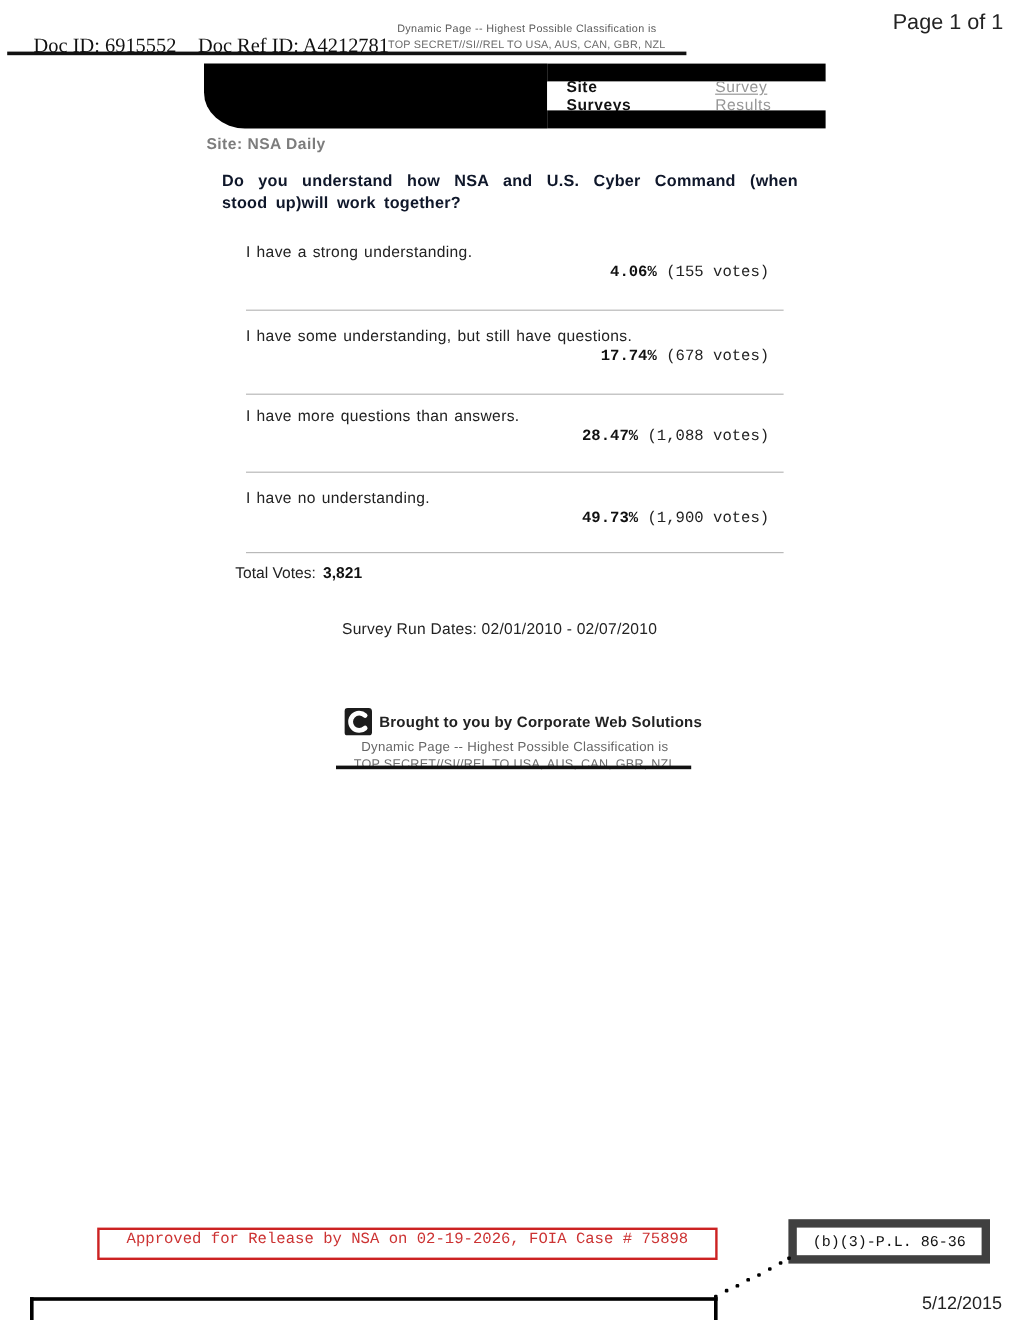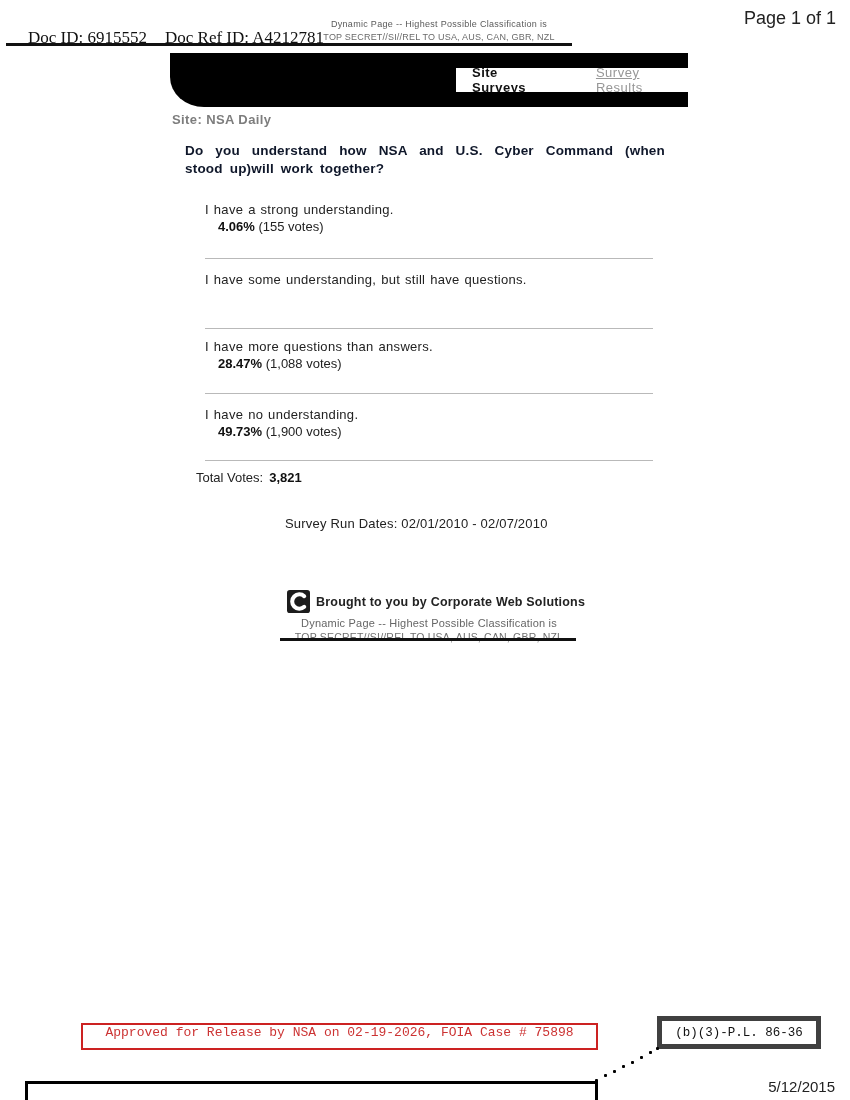--- a/index.html
+++ b/index.html
@@ -31,41 +31,41 @@
                   display:flex;align-items:center;}
   .nav-current{font-weight:bold;font-size:13px;color:#111;margin-left:16px;letter-spacing:.5px;}
   .nav-link{font-size:13px;color:#979797;margin-left:42px;text-decoration:underline;letter-spacing:.5px;}
 
   
   .site-label{position:absolute;left:172px;top:112px;font-size:13px;font-weight:bold;color:#7d7d7d;letter-spacing:.4px;}
   .question{position:absolute;left:185px;top:142px;width:480px;font-size:13.5px;font-weight:bold;color:#0f172a;
             line-height:1.35;text-align:justify;word-spacing:3px;letter-spacing:.2px;}
 
   .option-label{position:absolute;left:205px;font-size:13px;color:#222;letter-spacing:.3px;word-spacing:1px;}
-  .option-votes{position:absolute;left:218px;width:448px;font-size:13px;color:#222;}
+  .option-votes{position:absolute;left:193px;width:448px;text-align:right;font-size:13px;color:#222;font-family:Liberation Mono, monospace;}
   .option-votes b{font-weight:bold;color:#111;}
   .divider{position:absolute;left:205px;width:448px;border-top:1px solid #b9b9b9;height:0;}
 
   .total-votes{position:absolute;left:196px;top:470px;font-size:13px;color:#222;}
   .total-votes b{font-weight:bold;margin-left:6px;color:#111;}
   .run-dates{position:absolute;left:285px;top:516px;font-size:13px;color:#222;letter-spacing:.2px;}
 
   
   .credit-icon{position:absolute;left:287px;top:590px;width:23px;height:23px;}
   .credit-text{position:absolute;left:316px;top:595px;font-size:12.5px;font-weight:bold;color:#222;letter-spacing:.2px;}
   .clsf-foot{position:absolute;left:283px;top:617px;width:292px;text-align:center;}
   .clsf-foot .f1{font-size:11px;color:#666;letter-spacing:.2px;white-space:nowrap;}
   .clsf-foot .f2{font-size:10.5px;color:#6f6f6f;letter-spacing:.2px;white-space:nowrap;margin-top:2px;}
   .strike.foot{left:280px;top:638px;width:296px;height:3px;}
 
   
   .approval-box{position:absolute;left:81px;top:1023px;width:513px;height:23px;border:2px solid #cc2222;
                 display:flex;align-items:flex-start;justify-content:center;}
   .approval-text{font-family:"Liberation Mono",monospace;font-size:13px;color:#cc3333;white-space:nowrap;}
-  .exemption-box{position:absolute;left:657px;top:1016px;width:154px;height:23px;border:5px solid #404040;
+  .exemption-box{position:absolute;left:657px;top:1016px;width:154px;height:23px;border:7px solid #404040;
                  display:flex;align-items:center;justify-content:center;background:#fff;}
   .exemption-text{font-family:"Liberation Mono",monospace;font-size:12.5px;color:#111;white-space:nowrap;}
   .dot{position:absolute;width:3px;height:3px;background:#000;border-radius:1px;}
 
   
   .bottom-box{position:absolute;left:25px;top:1081px;width:567px;height:19px;
               border:3px solid #000;border-bottom:none;background:#fff;}
 </style>
 </head>
 <body>
@@ -97,20 +97,23 @@
   <div class="site-label">Site: NSA Daily</div>
   <div class="question">Do you understand how NSA and U.S. Cyber Command (when stood up)will work together?</div>
 
   <div class="option-label" style="top:202px">I have a strong understanding.</div>
   <div class="option-votes" style="top:219px">
     <b>4.06%</b><span> (155 votes)</span>
   </div>
   <div class="divider" style="top:258px"></div>
 
   <div class="option-label" style="top:272px">I have some understanding, but still have questions.</div>
+  <div class="option-votes" style="top:289px">
+    <b>17.74%</b><span> (678 votes)</span>
+  </div>
   <div class="divider" style="top:328px"></div>
 
   <div class="option-label" style="top:339px">I have more questions than answers.</div>
   <div class="option-votes" style="top:356px">
     <b>28.47%</b><span> (1,088 votes)</span>
   </div>
   <div class="divider" style="top:393px"></div>
 
   <div class="option-label" style="top:407px">I have no understanding.</div>
   <div class="option-votes" style="top:424px">

